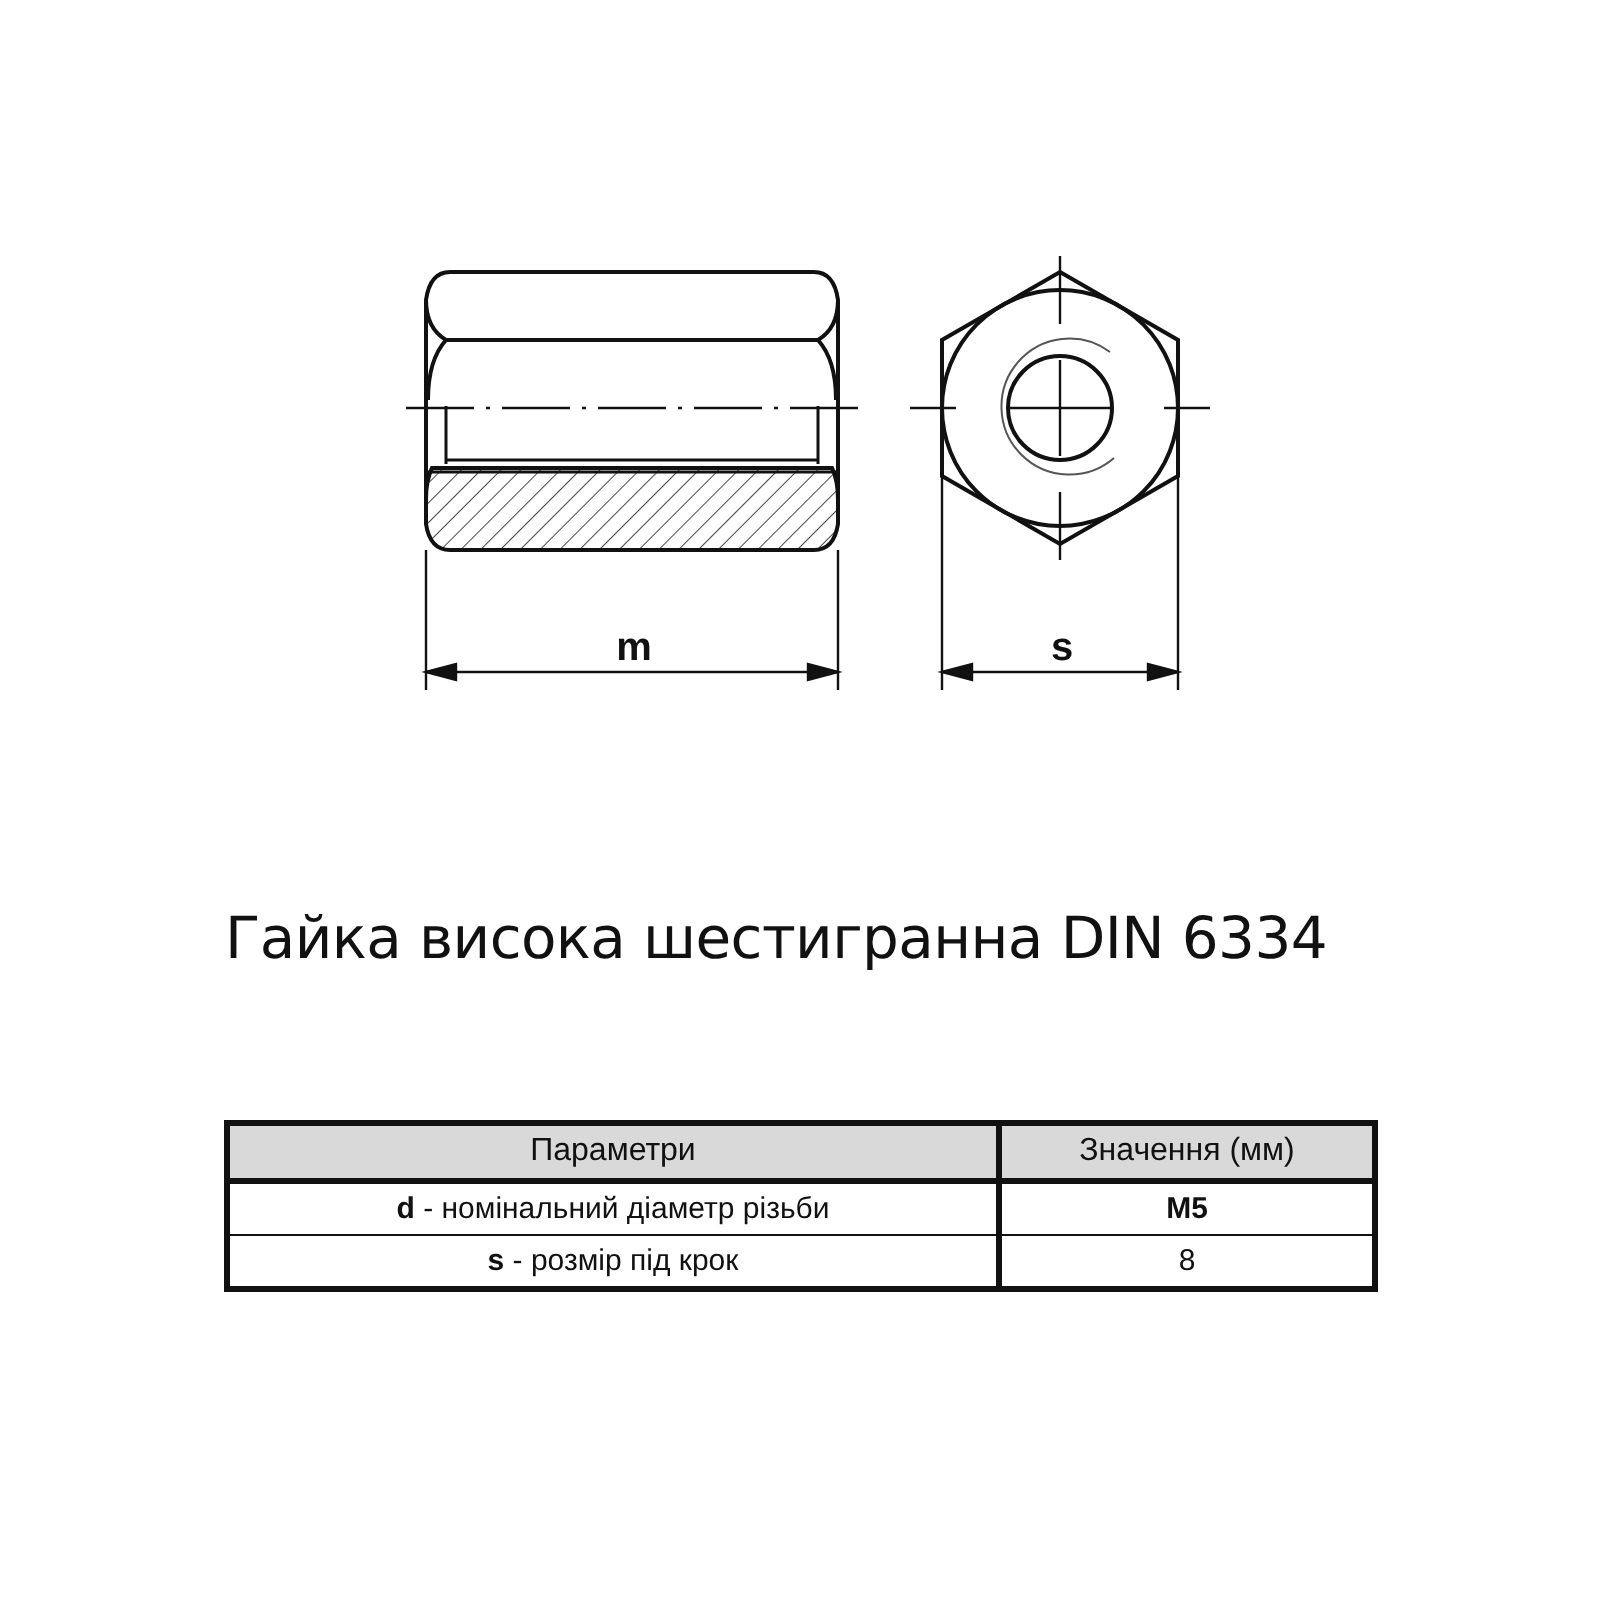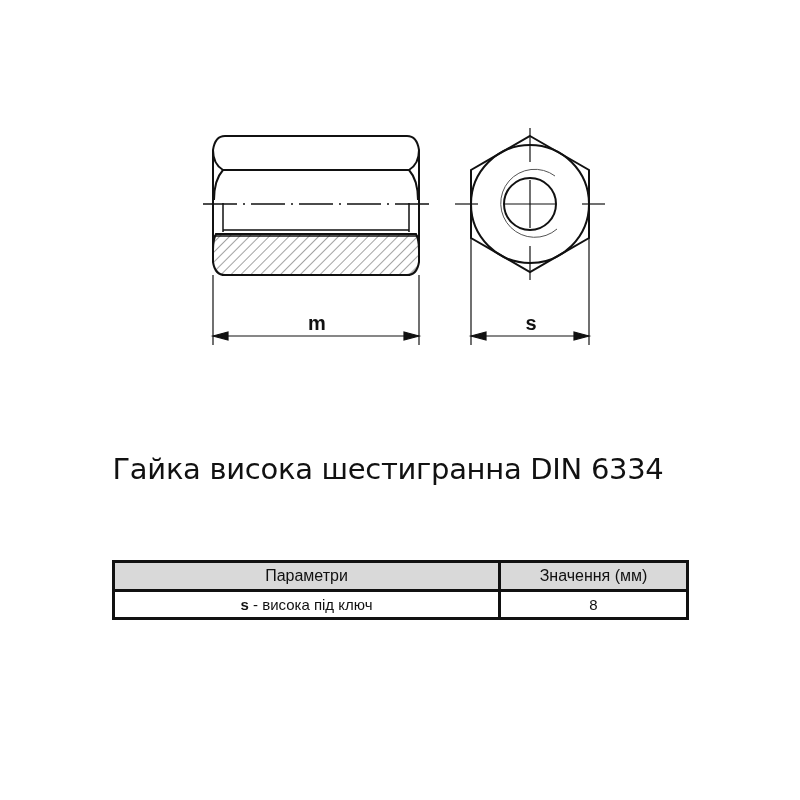--- a/index.html
+++ b/index.html
@@ -90,17 +90,21 @@
 
 <table class="spec">
   <thead>
     <tr>
       <th class="c1">Параметри</th>
       <th>Значення (мм)</th>
     </tr>
   </thead>
   <tbody>
     <tr>
-      <td class="c1"><span class="sym">s</span><span> - висока під ключ</span></td>
+      <td class="c1"><span class="sym">d</span><span> - номінальний діаметр різьби</span></td>
+      <td class="bold">M5</td>
+    </tr>
+    <tr>
+      <td class="c1"><span class="sym">s</span><span> - розмір під крок</span></td>
       <td>8</td>
     </tr>
   </tbody>
 </table>
 
 </body></html>

